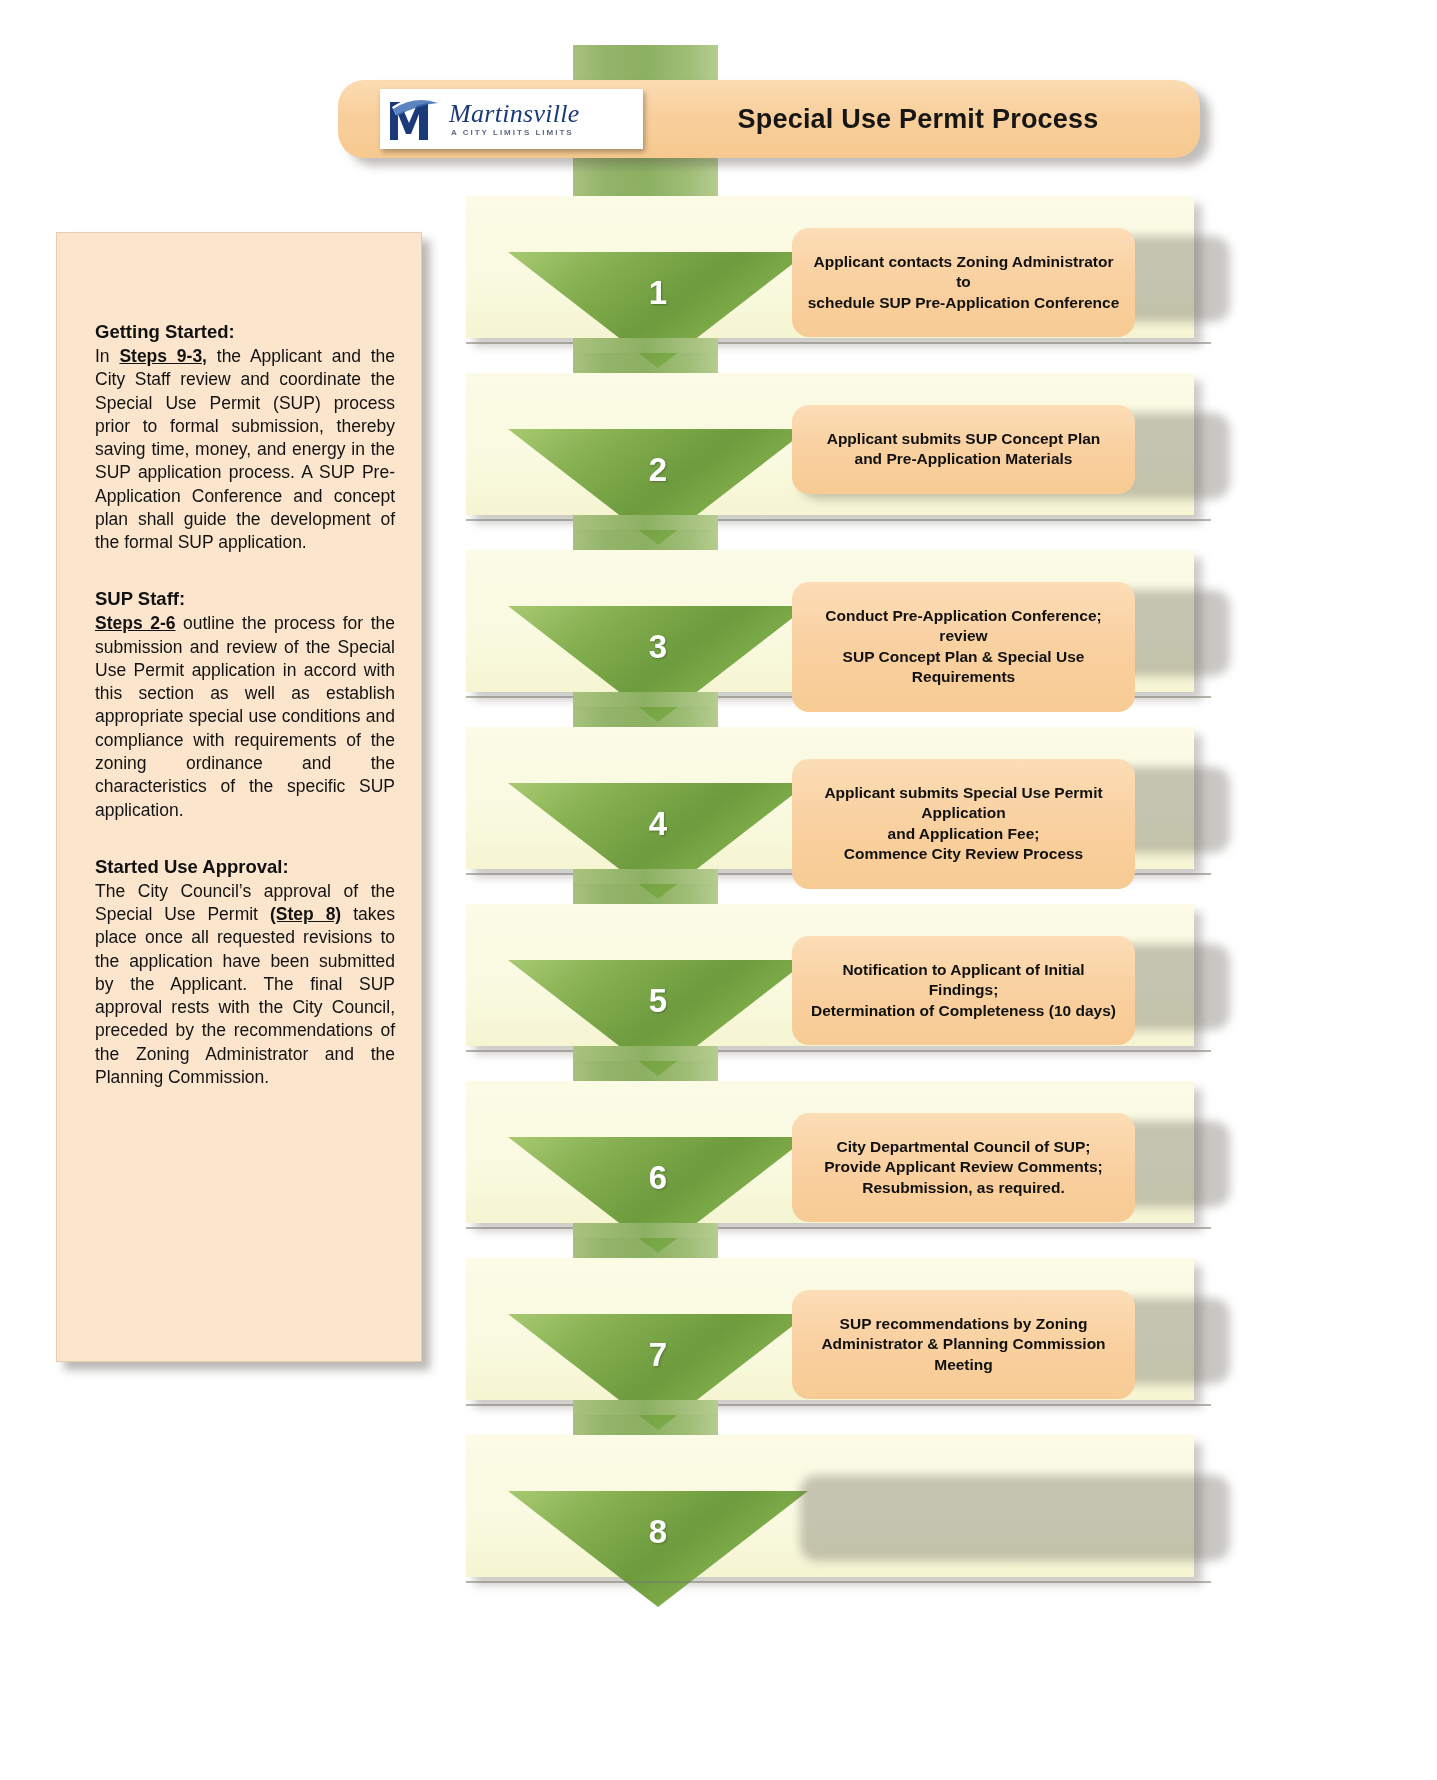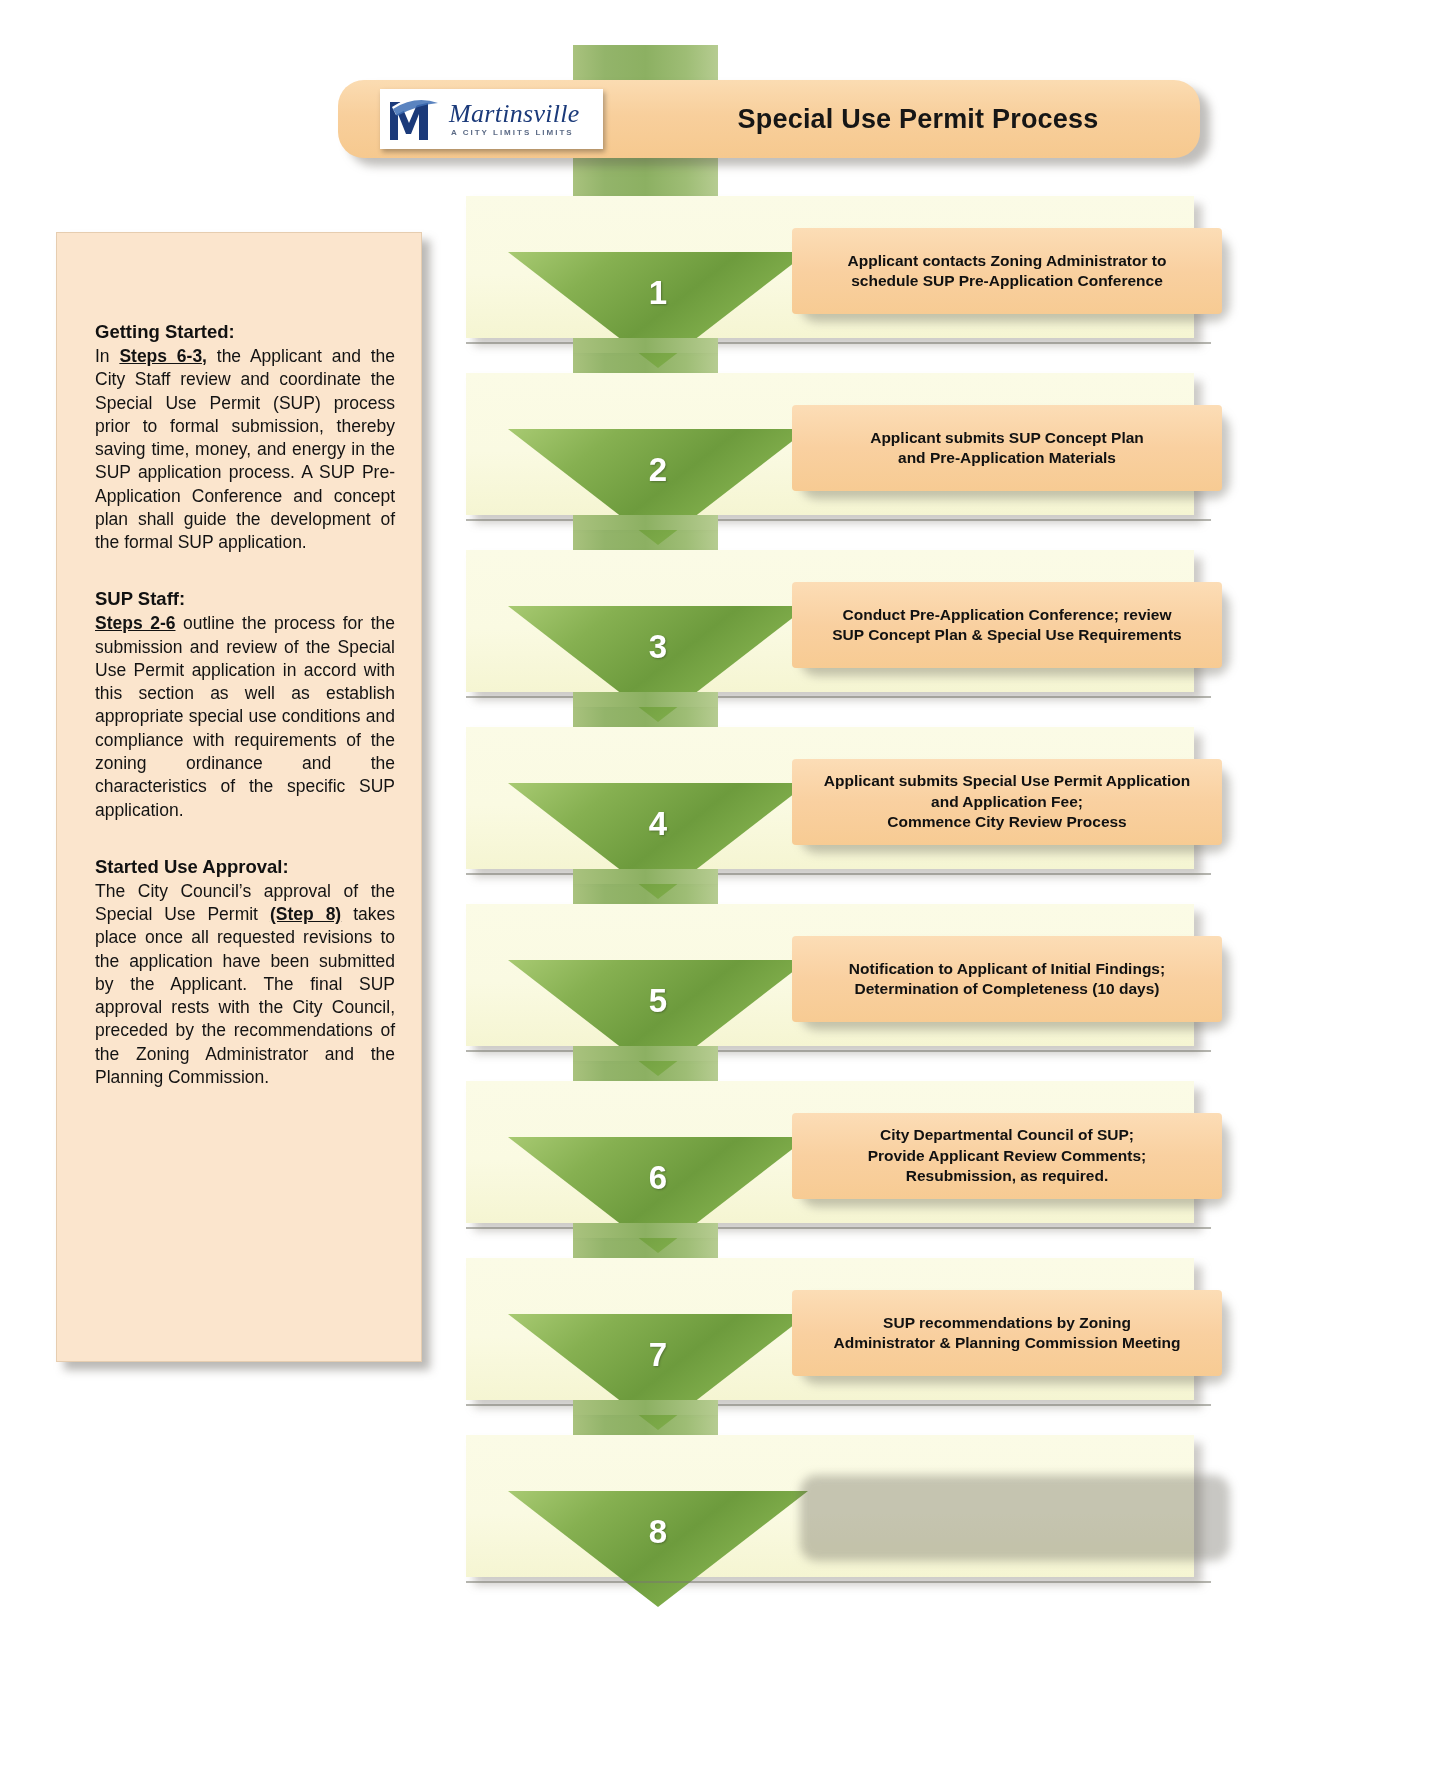--- a/index.html
+++ b/index.html
@@ -45,21 +45,21 @@
     width: 862px; height: 78px;
     border-radius: 26px;
     background: linear-gradient(to bottom, #fbdcb2 0%, #f8cf9c 45%, #f6c98f 100%);
     z-index: 5;
     display: flex;
     align-items: center;
   }
   .logo-box {
     position: absolute;
     left: 42px; top: 9px;
-    width: 223px; height: 60px;
+    width: 263px; height: 60px;
     background: #ffffff;
     box-shadow: 2px 3px 5px rgba(0,0,0,0.30);
     display: flex;
     align-items: center;
     padding-left: 6px;
   }
   .logo-mark { width: 58px; height: 52px; flex: none; }
   .logo-text { margin-left: 5px; line-height: 1; }
   .logo-name {
     font-family: "Liberation Serif", serif;
@@ -176,28 +176,28 @@
     position: absolute;
     left: 334px; top: 40px;
     width: 430px; height: 86px;
     border-radius: 17px;
     background: rgba(95,90,80,0.34);
     filter: blur(5px);
   }
   .callout {
     position: absolute;
     left: 326px; top: 32px;
-    width: 430px;
+    width: 343px;
     min-height: 86px;
-    border-radius: 4px;
+    border-radius: 17px;
     background: linear-gradient(to bottom, #fcddb6 0%, #f9d0a0 50%, #f7cb93 100%);
     display: flex;
     align-items: center;
     justify-content: center;
-    padding: 8px 14px;
+    padding: 24px 14px;
     z-index: 2;
   }
   .callout span {
     display: block;
     text-align: center;
     font-size: 15.5px;
     font-weight: bold;
     line-height: 1.32;
     color: #111111;
   }
@@ -236,21 +236,21 @@
         <span class="logo-name">Martinsville</span>
         <span class="logo-tag">A CITY LIMITS LIMITS</span>
       </div>
     </div>
     <div class="header-title">Special Use Permit Process</div>
   </div>
 
   <div class="panel-shadow"></div>
   <div class="panel" id="panel">
       <h3>Getting Started:</h3>
-      <p>In <b><u>Steps 6-3,</u></b> the Applicant and the City Staff review and coordinate the Special Use Permit (SUP) process prior to formal submission, thereby saving time, money, and energy in the SUP application process. A SUP Pre-Application Conference and concept plan shall guide the development of the formal SUP application.</p>
+      <p>In <b><u>Steps 9-3,</u></b> the Applicant and the City Staff review and coordinate the Special Use Permit (SUP) process prior to formal submission, thereby saving time, money, and energy in the SUP application process. A SUP Pre-Application Conference and concept plan shall guide the development of the formal SUP application.</p>
       <h3>SUP Staff:</h3>
       <p><b><u>Steps 2-6</u></b> outline the process for the submission and review of the Special Use Permit application in accord with this section as well as establish appropriate special use conditions and compliance with requirements of the zoning ordinance and the characteristics of the specific SUP application.</p>
       <h3>Started Use Approval:</h3>
       <p class="last">The City Council’s approval of the Special Use Permit <b><u>(Step 8)</u></b> takes place once all requested revisions to the application have been submitted by the Applicant. The final SUP approval rests with the City Council, preceded by the recommendations of the Zoning Administrator and the Planning Commission.</p>
     </div>
 
   <div class="steps" id="steps">
       <div class="step">
         <div class="band-shadow"></div>
         <div class="band"></div>

